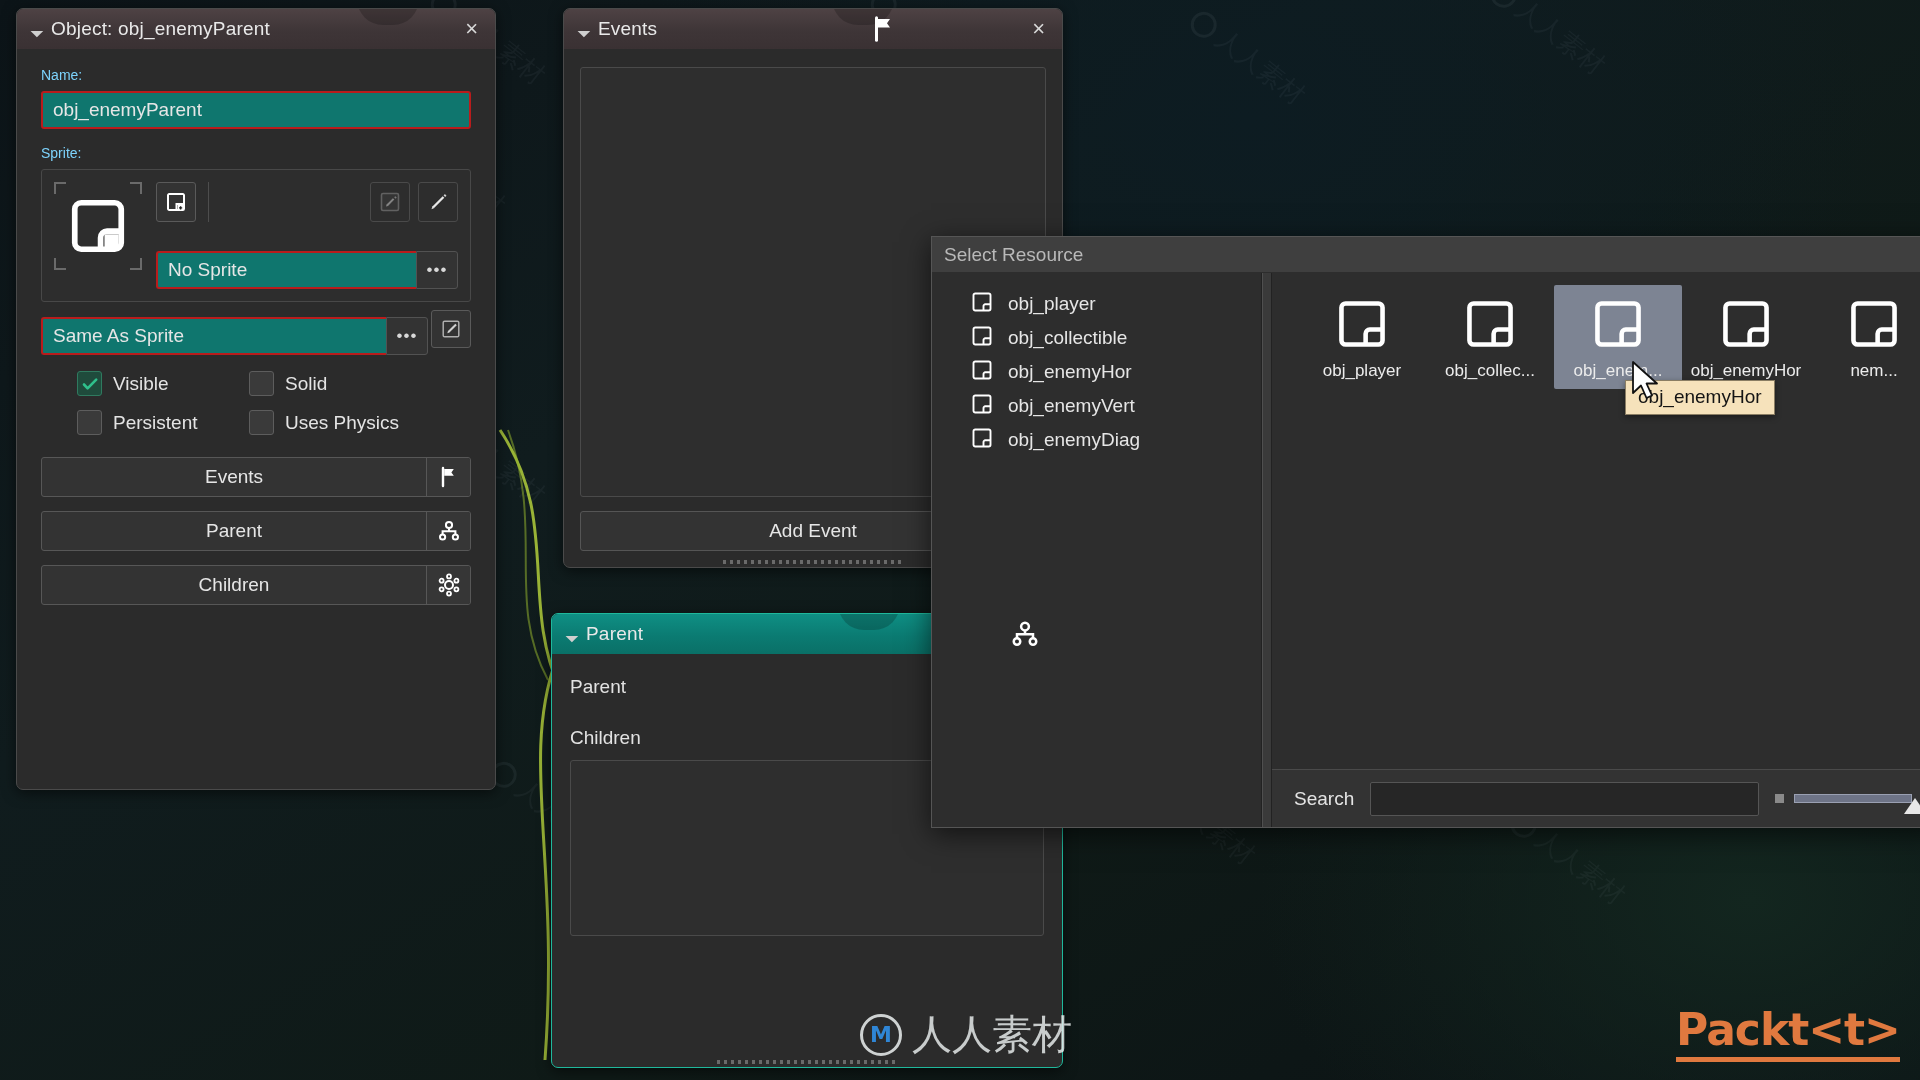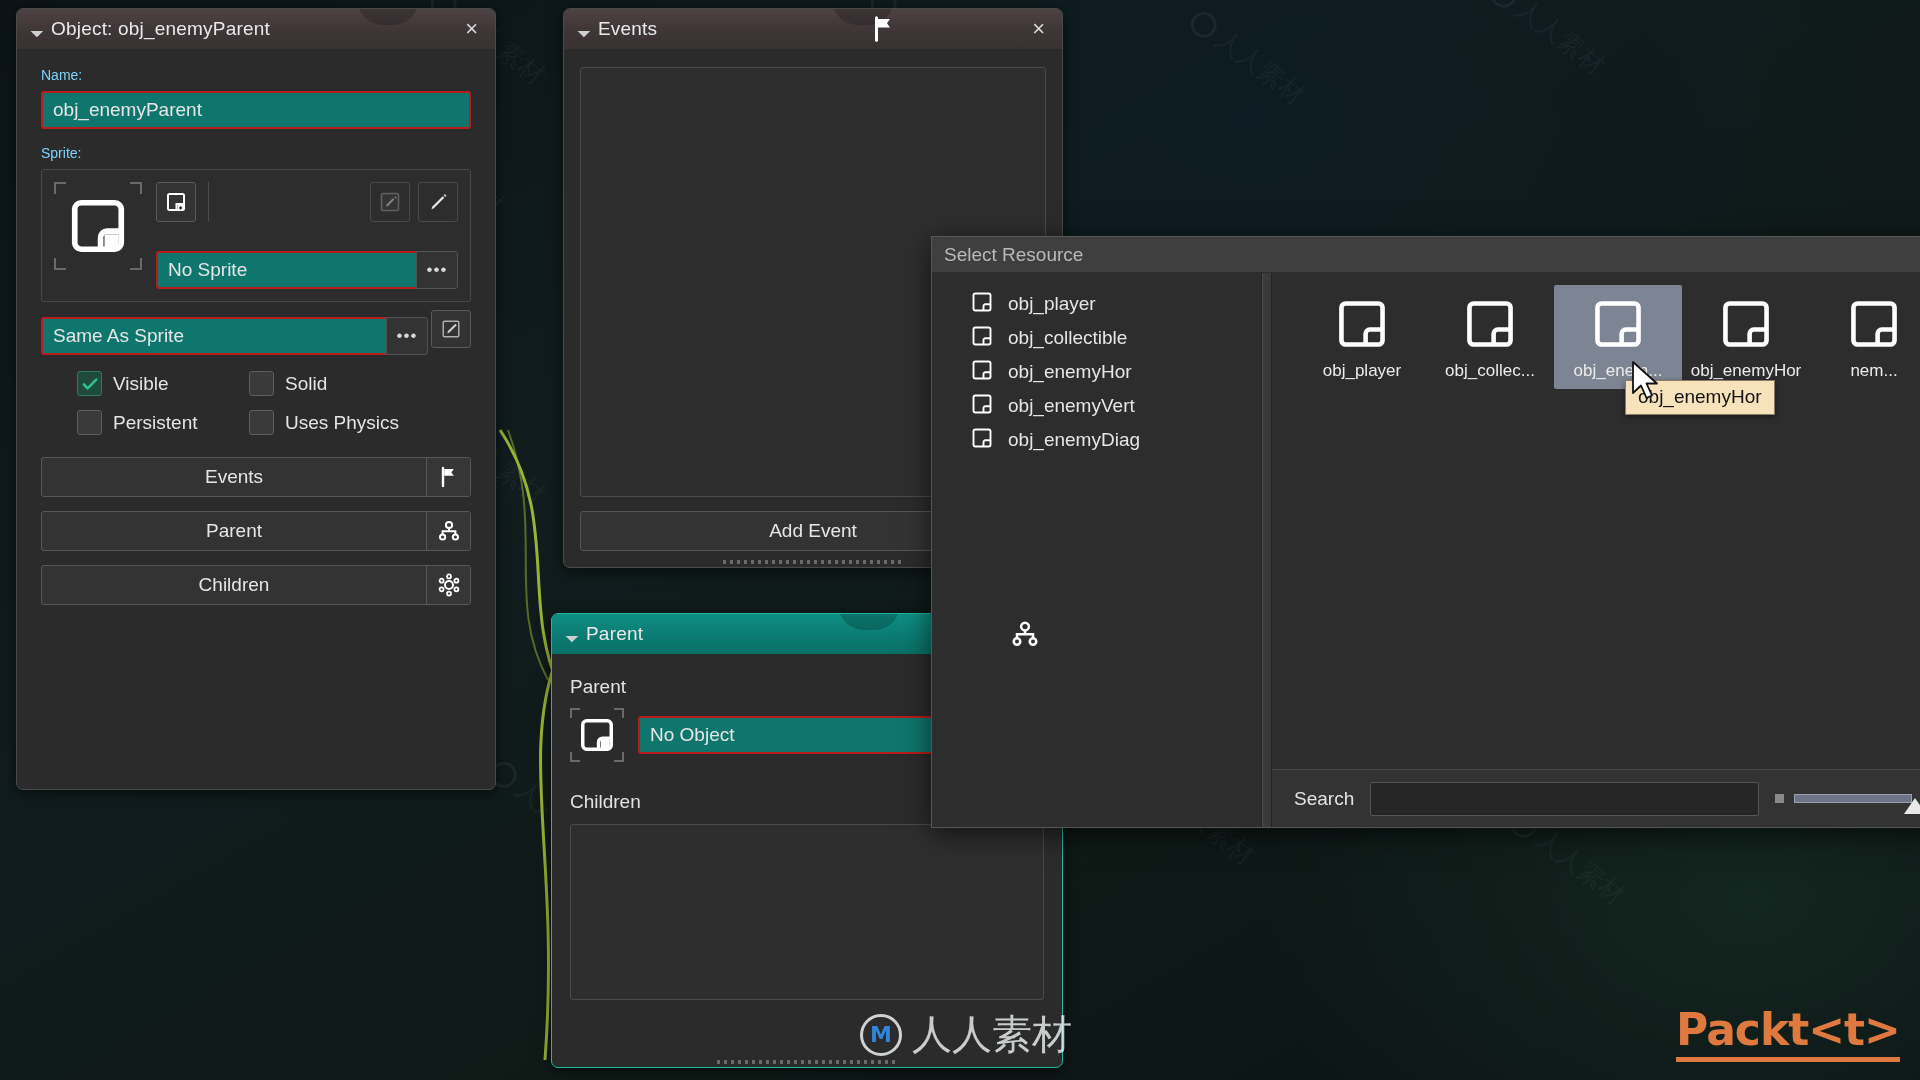--- a/index.html
+++ b/index.html
@@ -531,34 +531,20 @@
         <svg width="30" height="30" viewBox="0 0 24 24">
           <circle cx="12" cy="6" r="3.1" fill="none" stroke="#fff" stroke-width="2"></circle>
           <circle cx="5.6" cy="18" r="2.6" fill="none" stroke="#fff" stroke-width="2"></circle>
           <circle cx="18.4" cy="18" r="2.6" fill="none" stroke="#fff" stroke-width="2"></circle>
           <path d="M12 9.2v3M12 12.2H5.6v3M12 12.2h6.4v3" stroke="#fff" stroke-width="2" fill="none"></path>
         </svg>
       </span>
     </div>
     <div class="gm-body">
       <div class="sub-label">Parent</div>
-      <div class="parent-row">
-        <div class="parent-thumb">
-          <span class="corner c1" style="position:absolute;left:0;top:0;width:10px;height:10px;border-left:2px solid #6a6a6a;border-top:2px solid #6a6a6a;"></span>
-          <span class="corner c2" style="position:absolute;right:0;top:0;width:10px;height:10px;border-right:2px solid #6a6a6a;border-top:2px solid #6a6a6a;"></span>
-          <span class="corner c3" style="position:absolute;left:0;bottom:0;width:10px;height:10px;border-left:2px solid #6a6a6a;border-bottom:2px solid #6a6a6a;"></span>
-          <span class="corner c4" style="position:absolute;right:0;bottom:0;width:10px;height:10px;border-right:2px solid #6a6a6a;border-bottom:2px solid #6a6a6a;"></span>
-          <svg width="38" height="38" viewBox="0 0 24 24">
-            <path d="M3 5.5a2.5 2.5 0 0 1 2.5-2.5h13A2.5 2.5 0 0 1 21 5.5v13a2.5 2.5 0 0 1-2.5 2.5h-13A2.5 2.5 0 0 1 3 18.5z" fill="none" stroke="#fff" stroke-width="2.2"></path>
-            <path d="M13 21v-4.5a2.5 2.5 0 0 1 2.5-2.5H21" fill="none" stroke="#fff" stroke-width="2.2"></path>
-            <path d="M14.5 15.2h5.5v5.5h-5.5z" fill="#fff"></path>
-          </svg>
-        </div>
-        <div class="gm-input" style="flex:1 1 auto;">No Object</div>
-      </div>
 
       <div class="children-head">
         <span class="sub-label" style="margin:0;">Children</span>
         <span>
           <svg width="24" height="24" viewBox="0 0 24 24">
             <circle cx="12" cy="12" r="9" fill="none" stroke="#cfcfcf" stroke-width="2"></circle>
             <path d="M12 7.5v1.2M12 11v6" stroke="#cfcfcf" stroke-width="2" stroke-linecap="round"></path>
           </svg>
         </span>
       </div>

